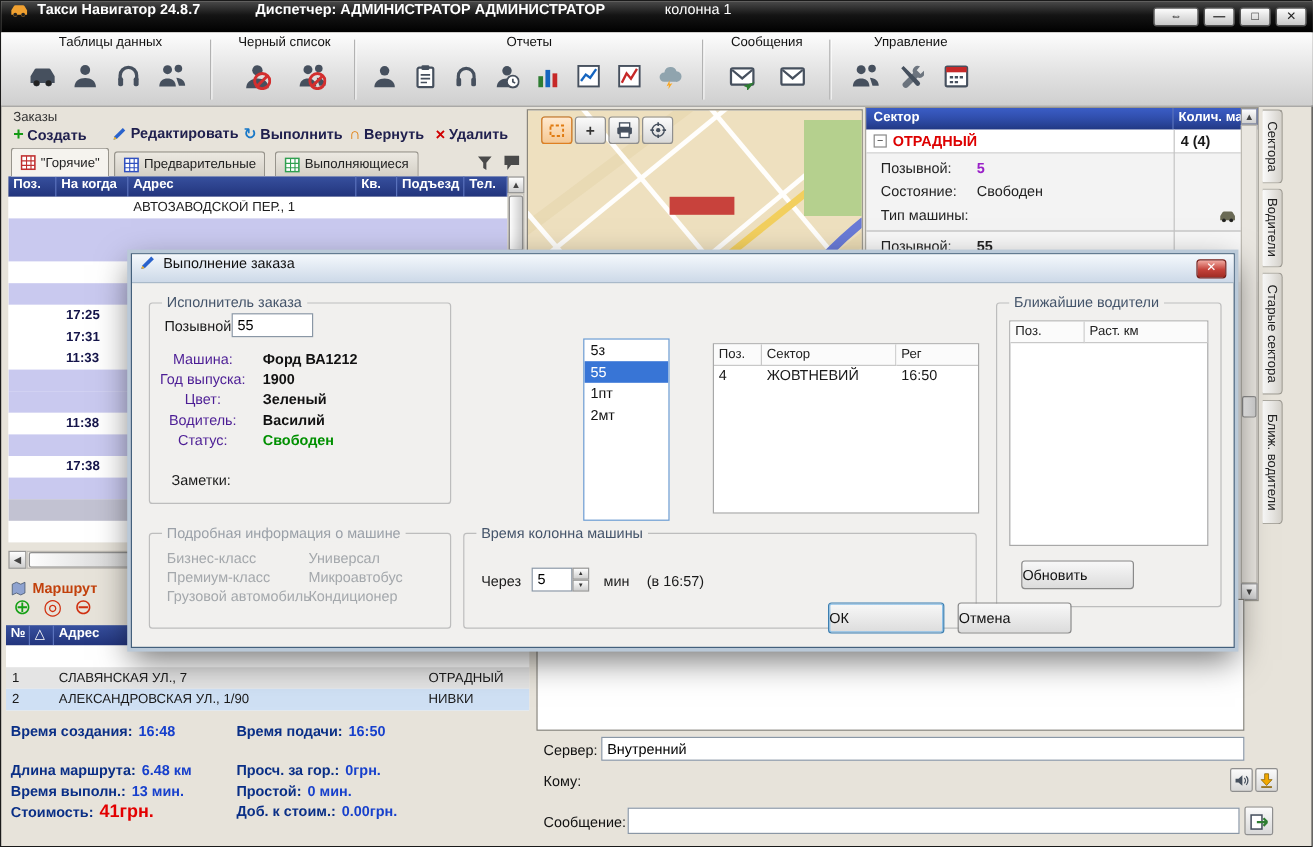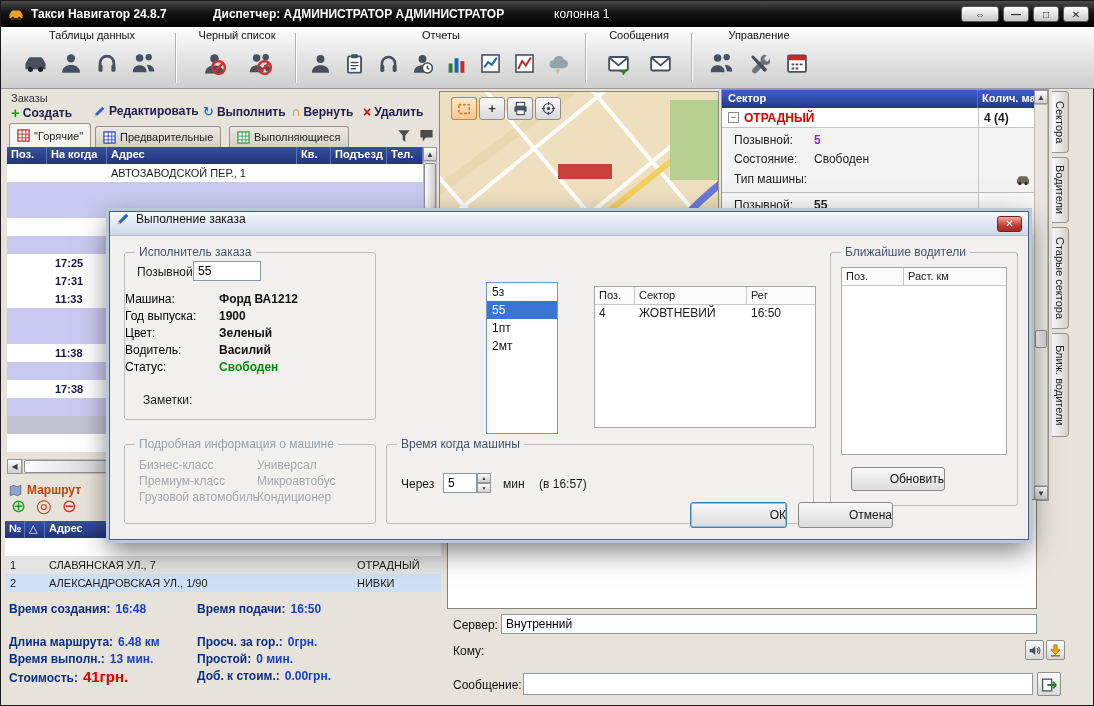--- a/index.html
+++ b/index.html
@@ -5,21 +5,21 @@
   *{margin:0;padding:0;box-sizing:border-box}
   html,body{width:1094px;height:706px;overflow:hidden}
   #app{position:relative;width:1094px;height:706px;background:#e7e3da;
        font-family:"Liberation Sans","DejaVu Sans",sans-serif;font-size:12px;color:#1a1a1a;border:1px solid #1a1a1a}
   .abs{position:absolute}
   svg{display:block}
   .icn{color:#46505e}
 
   
   #titlebar{position:absolute;left:0;top:0;width:1094px;height:26px;
-            background:linear-gradient(#4a4a4a,#141414 45%,#000);display:flex;align-items:center}
+            background:linear-gradient(#4a4a4a,#141414 45%,#000);display:flex;}
   #titlebar .t-title{color:#fff;font-weight:bold;font-size:12px;margin-left:6px}
   #titlebar .t-disp{position:absolute;left:212px;color:#fff;font-weight:bold}
   #titlebar .t-col{position:absolute;left:553px;color:#fff}
   #win-controls{position:absolute;right:6px;top:5px;display:flex;gap:4px}
   .winbtn{height:16px;min-width:26px;padding:0 4px;background:linear-gradient(#fefefe,#c6c6c6);
           border:1px solid #5a5a5a;border-radius:3px;color:#222;font-size:10px;font-weight:bold;
           display:flex;align-items:center;justify-content:center;cursor:default}
 
   
   #toolbar{position:absolute;left:0;top:26px;width:1094px;height:62px;
@@ -146,34 +146,34 @@
   .dlg-icon{margin-left:6px}
   .dlg-close{position:absolute;right:6px;top:4px;width:25px;height:16px;
              background:linear-gradient(#f2aba2,#c4423a 55%,#a02c24);border:1px solid #761f1a;border-radius:3px;
              color:#fff;font-size:10px;font-weight:bold;text-align:center;line-height:14px}
   .dlg-body{position:relative;width:100%;height:304px}
   .grp{position:absolute;border:1px solid #bdbdbd;border-radius:3px}
   .grp-label{position:absolute;top:-8px;left:10px;background:#f1f0ee;padding:0 4px;color:#44546a;font-size:12px;white-space:nowrap}
   .grp-label.dis{color:#9aa0a8}
   .exec-rows{position:absolute;left:0;top:38px;right:6px}
   .exec-row{display:flex;height:17px;line-height:17px;font-size:12px}
-  .exec-row .exec-label{width:88px;text-align:left;color:#000000}
+  .exec-row .exec-label{width:88px;text-align:center;color:#4c1d95}
   .exec-row .exec-val{margin-left:6px;font-weight:bold;color:#111;white-space:nowrap}
   .exec-row.green .exec-val{color:#009000}
   .lb{position:absolute;left:376px;top:46px;width:72px;height:152px;background:#fff;border:1px solid #6a9ad0;overflow:hidden}
   .lb-item{height:18px;line-height:18px;padding-left:5px;font-size:12px;color:#111}
   .lb-item.selected{background:#3875d6;color:#fff}
   .dtbl{position:absolute;background:#fff;border:1px solid #a8a8a8}
   .dtbl .trow{display:flex}
   .dtbl .hcell{background:#fbfbfb;border-right:1px solid #c8c8c8;border-bottom:1px solid #c8c8c8;
                height:18px;font-size:11px;padding:2px 0 0 4px;color:#222;white-space:nowrap;overflow:hidden}
   .dtbl .bcell{height:18px;font-size:12px;padding:1px 0 0 4px;white-space:nowrap;overflow:hidden}
   .opt{height:16px;line-height:16px;font-size:12px;color:#a4a8ac;white-space:nowrap}
   .btn{position:absolute;background:linear-gradient(#f8f8f8,#dcdcdc);border:1px solid #8a8a8a;border-radius:3px;
-       font-size:12px;text-align:right;color:#111}
+       font-size:12px;text-align:left;color:#111}
   .btn.focus{border:1px solid #3c7fb1;box-shadow:0 0 0 1px #8cc0e8 inset}
   .spin{position:absolute;display:flex}
   .spin input{width:34px;height:20px;border:1px solid #8a97a5;padding-left:4px;font-size:12px;
               font-family:"Liberation Sans","DejaVu Sans",sans-serif}
   .spin .spin-col{display:flex;flex-direction:column}
   .spin .spin-b{width:14px;height:10px;background:linear-gradient(#fdfdfd,#cfcfcf);border:1px solid #979797;
                 font-size:5px;display:flex;align-items:center;justify-content:center;color:#333}
 </style>
 </head>
 <body>
@@ -894,21 +894,21 @@
             <div class="opt">Кондиционер</div>
         </div>
         <div class="abs" style="left:14px;top:12px">
           <div class="opt">Бизнес-класс</div>
             <div class="opt">Премиум-класс</div>
             <div class="opt">Грузовой автомобиль</div>
         </div>
       </div>
 
       <div class="grp" style="left:276px;top:208px;width:428px;height:80px">
-        <span class="grp-label">Время когда машины</span>
+        <span class="grp-label">Время колонна машины</span>
         <span class="abs" style="left:14px;top:32px">Через</span>
         <div class="spin" style="left:56px;top:28px">
           <input value="5" style="">
           <span class="spin-col">
             <span class="spin-b">▲</span>
             <span class="spin-b">▼</span>
           </span>
         </div>
         <span class="abs" style="left:116px;top:32px">мин</span>
         <span class="abs" style="left:152px;top:32px">(в 16:57)</span>

